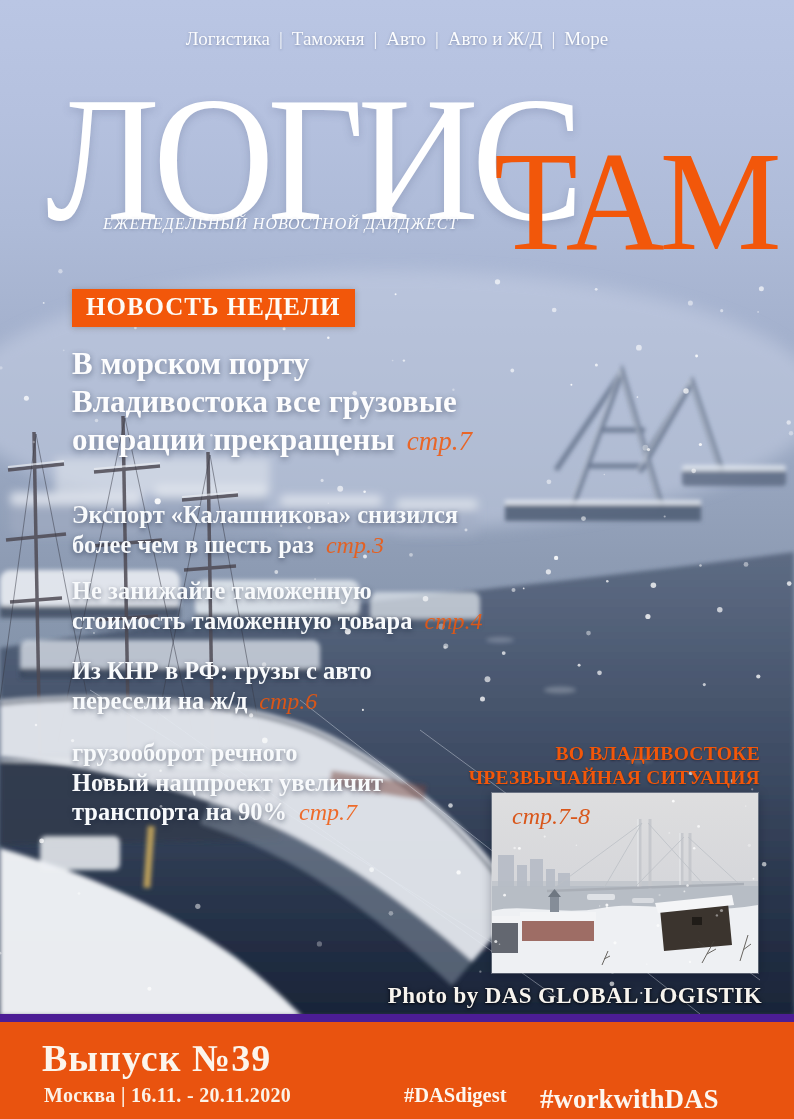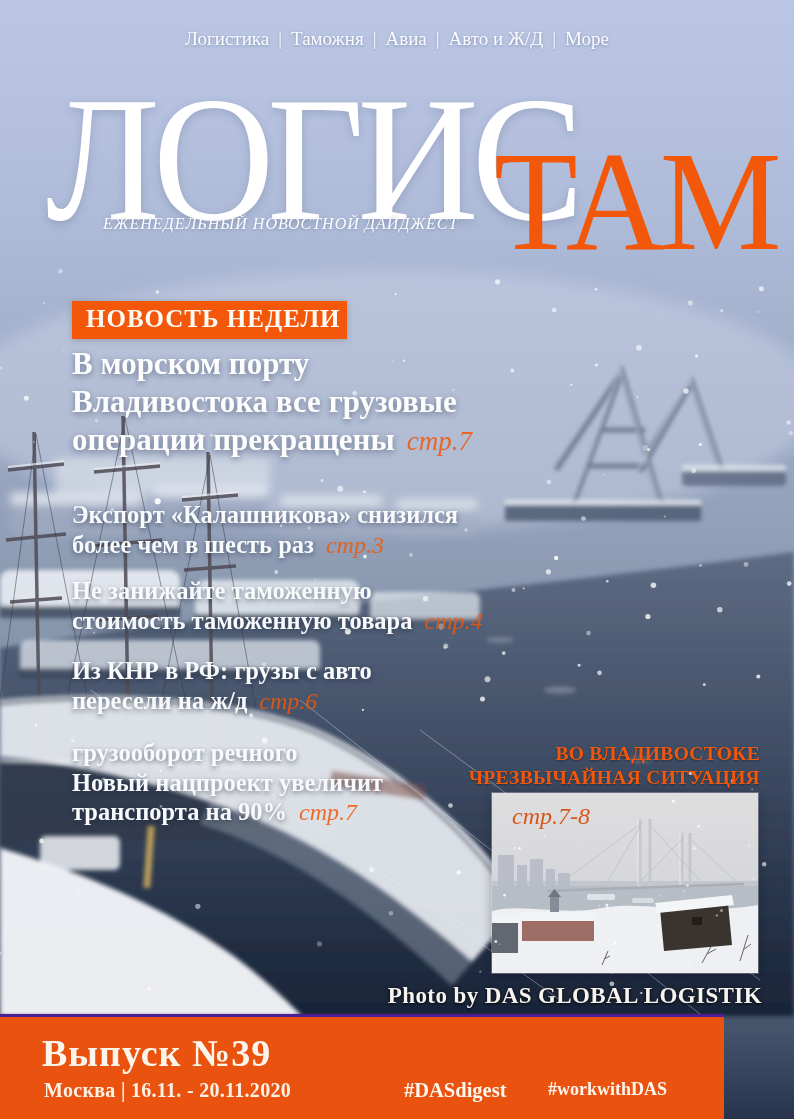--- a/index.html
+++ b/index.html
@@ -45,23 +45,22 @@
   .tagline{
     position:absolute;left:103px;top:215px;z-index:7;
     font-style:italic;font-size:16px;letter-spacing:1px;color:#fcfdff;
     text-shadow:0 1px 3px rgba(50,65,100,.3);
   }
   
   .badge{
     position:absolute;left:72px;top:289px;z-index:10;
     background:var(--accent);color:#fdfbf6;
     font-size:25px;font-weight:bold;letter-spacing:1px;
-    padding:4px 6px 6px 14px;
+    padding:4px 14px 6px 14px;
     box-shadow:0 1px 6px rgba(60,40,20,.25);
-    margin-top:12px;
   }
   
   .lead{
     position:absolute;left:72px;top:345px;z-index:10;
     color:#fdfdfe;font-size:31px;font-weight:bold;line-height:38px;
     text-shadow:0 2px 6px rgba(25,35,60,.45);
   }
   .story{
     position:absolute;left:72px;z-index:10;
     color:#f8fafc;font-size:24.5px;font-weight:bold;line-height:29.5px;
@@ -88,34 +87,34 @@
     position:absolute;left:20px;top:10px;z-index:12;
     color:#d9561a;font-style:italic;font-size:24px;
   }
   .photo-credit{
     position:absolute;right:32px;top:983px;z-index:10;
     color:#f7f4ee;font-size:23px;font-weight:bold;letter-spacing:.4px;
     text-shadow:0 1px 2px rgba(5,10,20,.9),0 0 4px rgba(5,10,20,.7);
   }
   
   .footer{
-    position:absolute;left:0;top:1014px;width:724px;height:105px;z-index:20;
+    position:absolute;left:0;top:1014px;width:794px;height:105px;z-index:20;
     background:var(--footer-bar);
-    border-top:3px solid #4c1d95;
+    border-top:8px solid #4c1d95;
   }
   .footer .issue{
     position:absolute;left:42px;top:14px;
     color:#fcf5ec;font-size:38px;font-weight:bold;letter-spacing:1px;
   }
   .footer .meta{
     position:absolute;left:44px;top:62px;
     color:#fbf2e7;font-size:20px;font-weight:bold;letter-spacing:.3px;
   }
   .footer .tag1{position:absolute;left:404px;top:62px;color:#fdf6ee;font-size:20.5px;font-weight:bold;font-family:Liberation Serif, serif;}
-  .footer .tag2{position:absolute;left:540px;top:62px;color:#fdf6ee;font-size:18px;font-weight:bold;margin-left:8px;}
+  .footer .tag2{position:absolute;left:540px;top:62px;color:#fdf6ee;font-size:27px;font-weight:bold;}
 </style>
 </head>
 <body>
 
 <div class="page">
 
   <div class="bg-base"></div>
   <svg class="scene" width="794" height="1119" viewBox="0 0 794 1119" aria-hidden="true">
     <defs>
       <filter id="b2">
@@ -376,21 +375,21 @@
         <circle cx="122.9" cy="309.4" r="1.84" fill="#ffffff" opacity="0.53"></circle>
         <circle cx="72.6" cy="740.6" r="1.67" fill="#ffffff" opacity="0.57"></circle>
         <circle cx="79.0" cy="893.5" r="1.36" fill="#ffffff" opacity="0.48"></circle>
         <circle cx="96.5" cy="420.6" r="1.75" fill="#ffffff" opacity="0.42"></circle>
         <circle cx="482.5" cy="698.9" r="2.51" fill="#ffffff" opacity="0.77"></circle>
         <circle cx="390.9" cy="913.3" r="2.34" fill="#ffffff" opacity="0.37"></circle>
       </g>
   </svg>
 
   <div class="nav">
-    <span>Логистика</span><span class="sep">|</span><span>Таможня</span><span class="sep">|</span><span>Авиа</span><span class="sep">|</span><span>Авто и Ж/Д</span><span class="sep">|</span><span>Море</span>
+    <span>Логистика</span><span class="sep">|</span><span>Таможня</span><span class="sep">|</span><span>Авто</span><span class="sep">|</span><span>Авто и Ж/Д</span><span class="sep">|</span><span>Море</span>
   </div>
 
   <div class="title-main">ЛОГИС</div>
   <div class="title-accent">ТАМ</div>
   <div class="tagline">ЕЖЕНЕДЕЛЬНЫЙ НОВОСТНОЙ ДАЙДЖЕСТ</div>
 
   <div class="badge">НОВОСТЬ НЕДЕЛИ</div>
 
   <div class="lead">
     <div>В морском порту</div>

